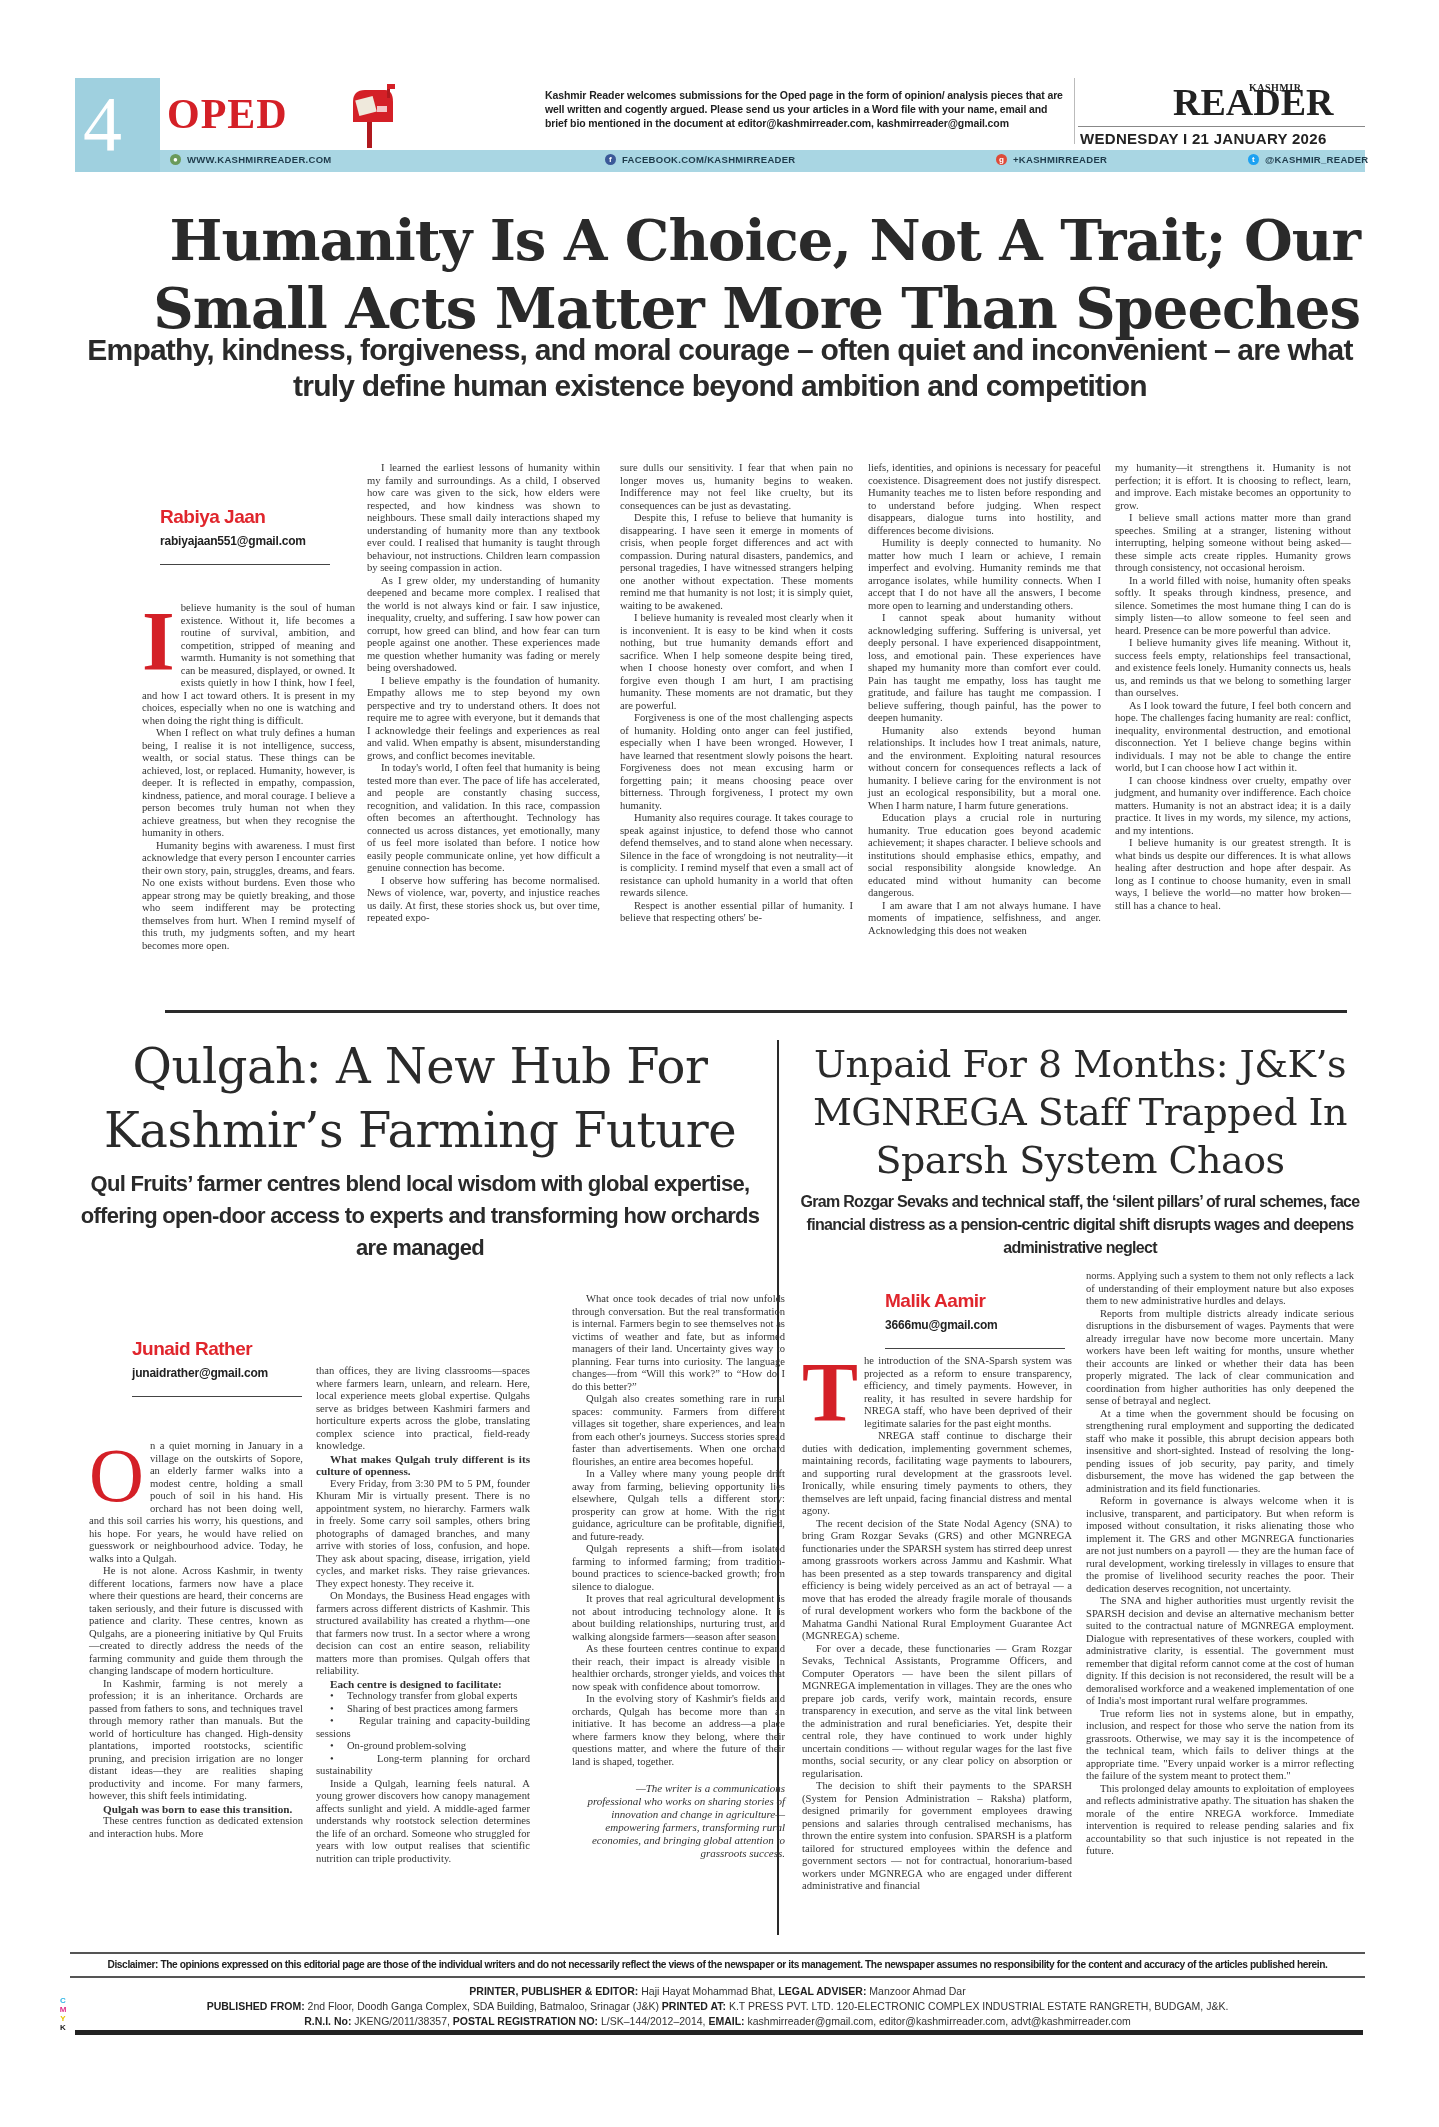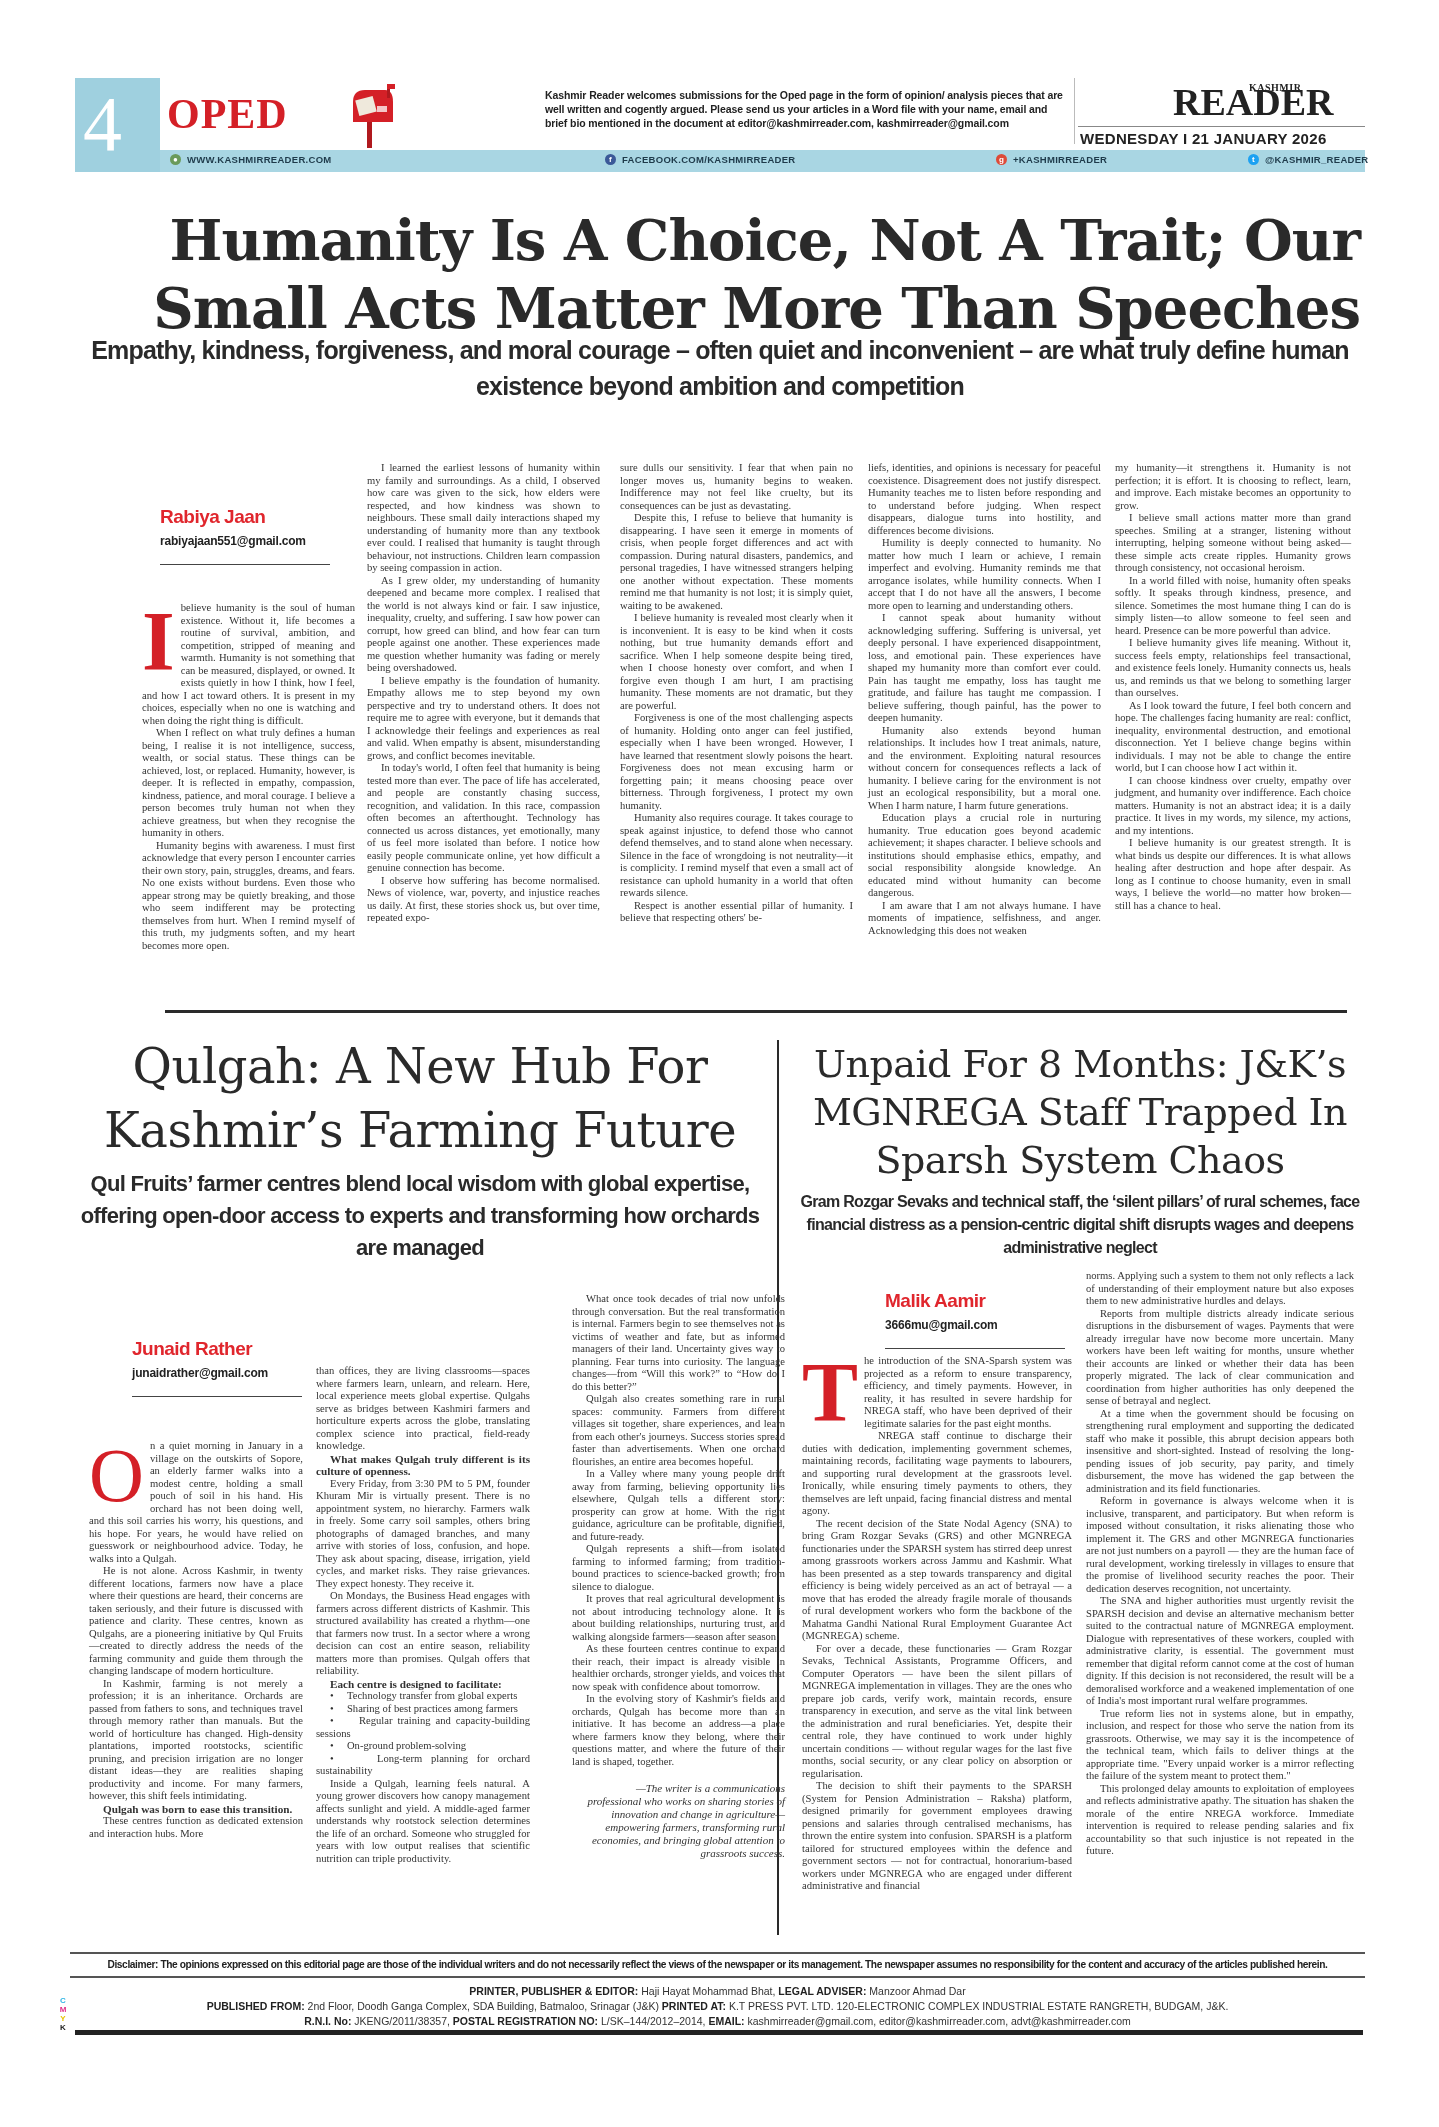--- a/index.html
+++ b/index.html
@@ -17,21 +17,21 @@
   .logo-small { position: absolute; left: 1130px; top: 4px; font-family: Liberation Serif, serif; font-size: 10px; font-weight: bold; letter-spacing: 0.5px; color: #222; padding-left: 44px; }
   .logo { position: absolute; left: 1098px; top: 4px; font-family: "Liberation Serif", serif; font-weight: bold; font-size: 38px; color: #222; letter-spacing: 0px; line-height: 40px; }
   .logo-rule { position: absolute; left: 1003px; top: 48px; width: 287px; height: 1px; background: #888; }
   .date-line { position: absolute; left: 1005px; top: 52px; font-family: "Liberation Sans", sans-serif; font-weight: bold; font-size: 15px; color: #222; letter-spacing: 0.3px; }
   .social-bar { position: absolute; left: 85px; top: 72px; width: 1205px; height: 22px; background: #a9d6e3; }
   .social-item { position: absolute; top: 4px; font-family: "Liberation Sans", sans-serif; font-weight: bold; font-size: 9.5px; color: #1e3a4a; letter-spacing: 0.3px; display: flex; align-items: center; gap: 6px; }
   .soc-icon { display: inline-block; width: 11px; height: 11px; border-radius: 50%; font-size: 8px; line-height: 11px; text-align: center; color: #fff; font-weight: bold; }
 
   
   .lead-headline { position: absolute; left: 80px; top: 206px; width: 1280px; text-align: right; font-family: "DejaVu Serif", serif; font-weight: bold; font-size: 56px; line-height: 68px; color: #2a2a2a; letter-spacing: -1px; }
-  .lead-deck { position: absolute; left: 80px; top: 332px; width: 1280px; text-align: center; font-family: "Liberation Sans", sans-serif; font-weight: bold; font-size: 25px; line-height: 36px; color: #2a2a2a; letter-spacing: -0.8px; }
+  .lead-deck { position: absolute; left: 80px; top: 332px; width: 1280px; text-align: center; font-family: "Liberation Sans", sans-serif; font-weight: bold; font-size: 30px; line-height: 36px; color: #2a2a2a; letter-spacing: -0.8px; }
 
   .byline { position: absolute; }
   .byline-name { font-family: "Liberation Sans", sans-serif; font-weight: bold; font-size: 19px; color: #e0262d; letter-spacing: -0.5px; }
   .byline-email { font-family: "Liberation Sans", sans-serif; font-weight: bold; font-size: 12px; color: #222; margin-top: 6px; letter-spacing: -0.2px; }
   .byline-rule { height: 1px; background: #444; margin-top: 16px; }
 
   .col { position: absolute; font-family: "Liberation Serif", serif; font-size: 10.6px; line-height: 12.5px; color: #333; text-align: justify; hyphens: auto; }
   .col p { text-indent: 14px; }
   .col p.noindent { text-indent: 0; }
   .col p.bold-head { font-weight: bold; font-size: 11.2px; text-indent: 14px; }

